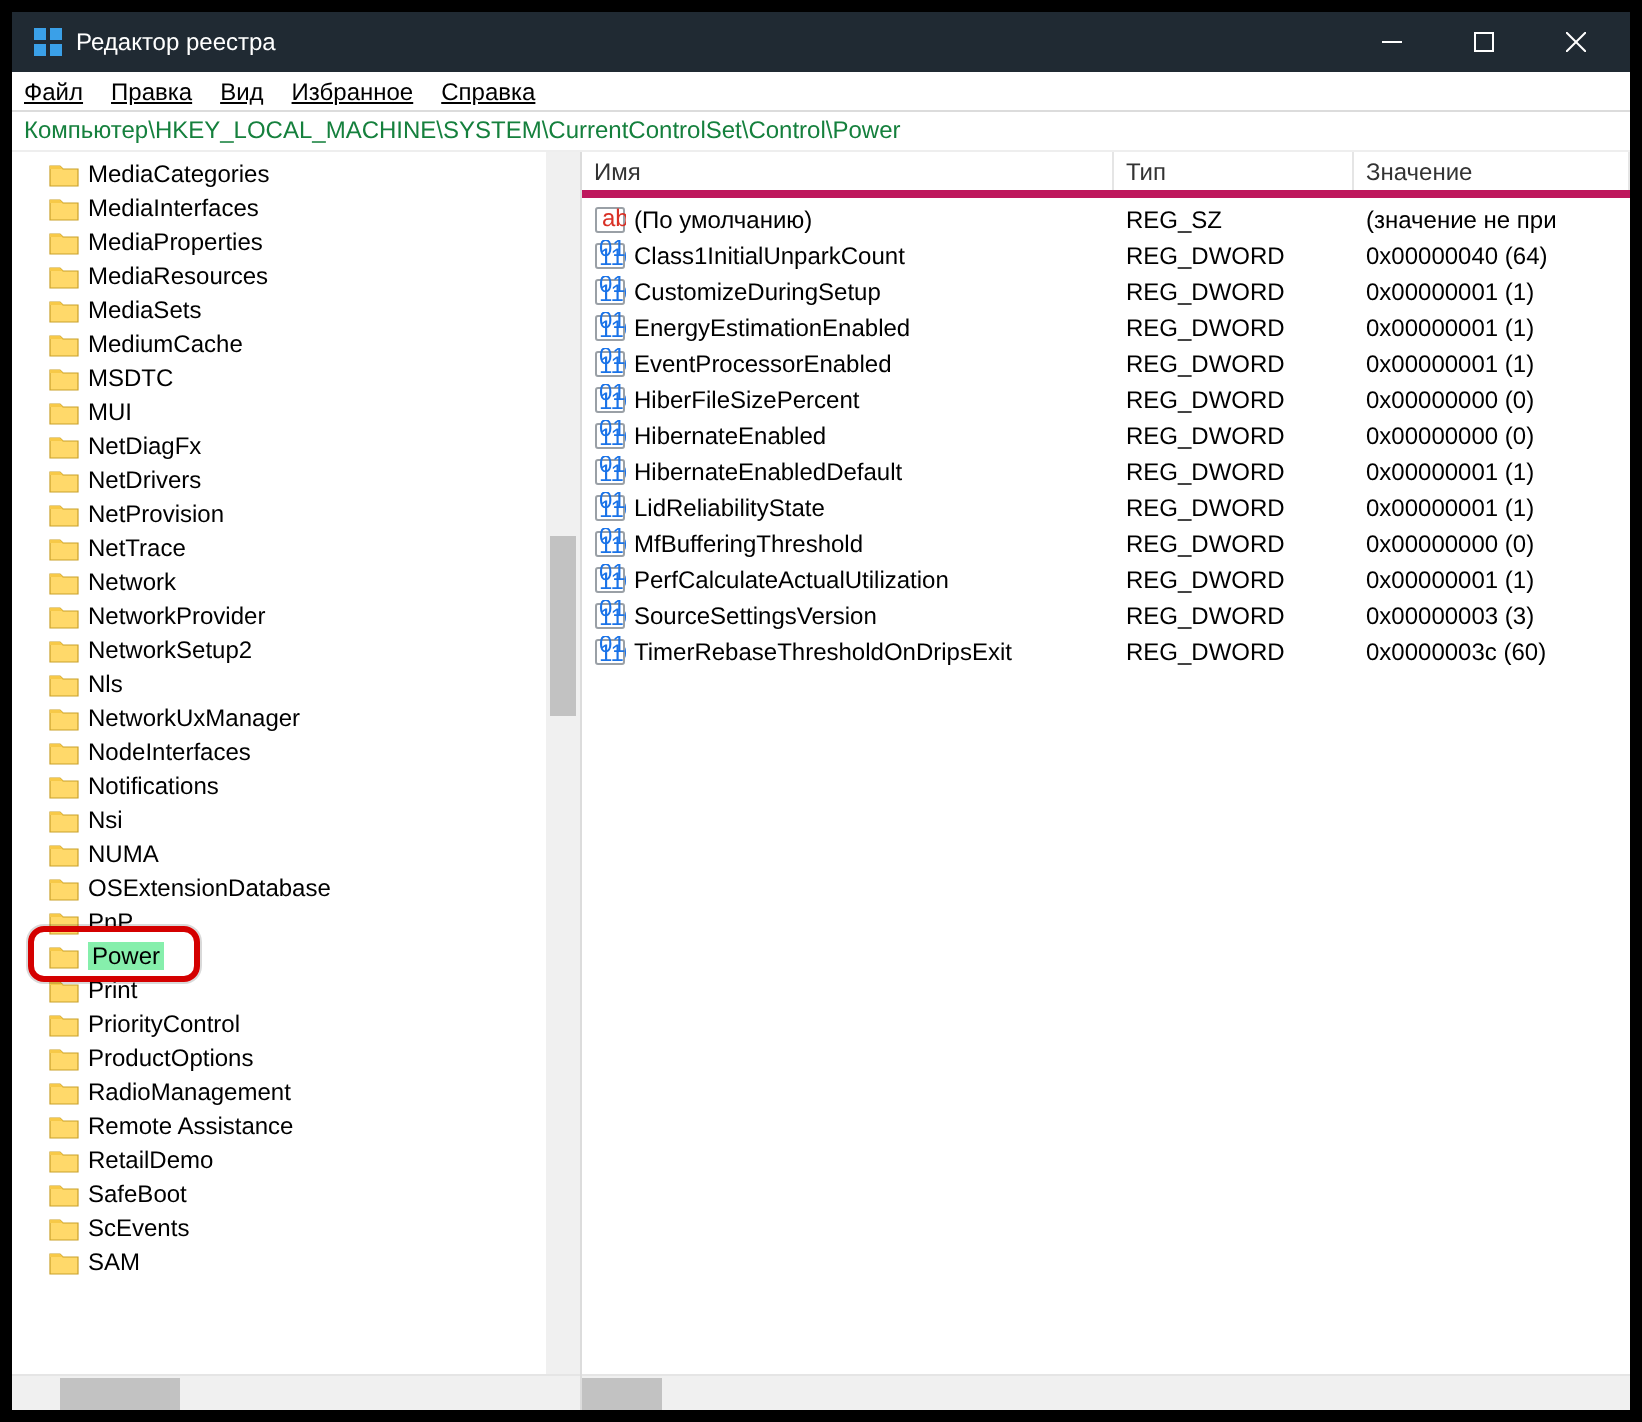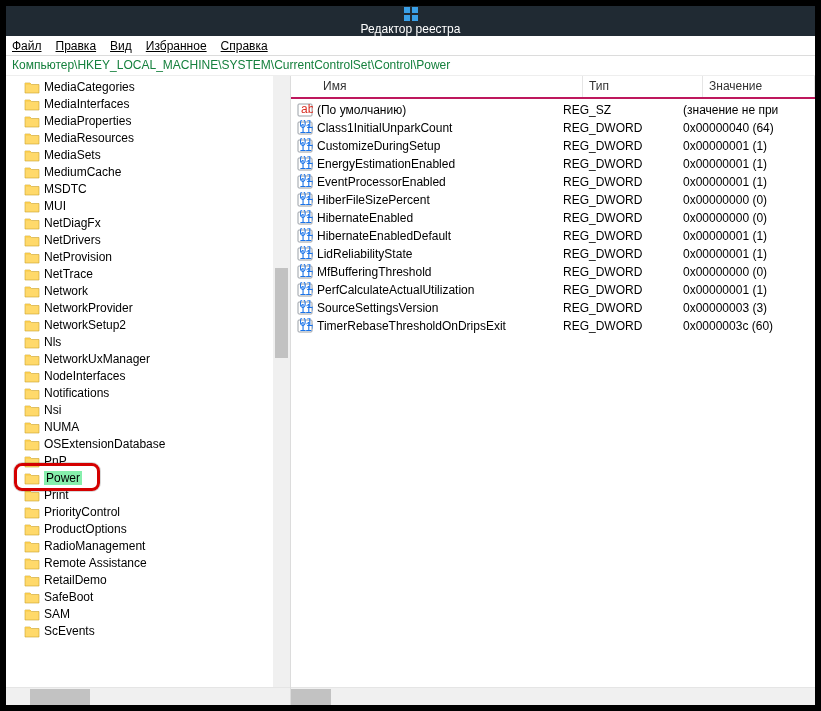--- a/index.html
+++ b/index.html
@@ -1,39 +1,39 @@
 <!DOCTYPE html>
 <html><head>
 <meta charset="utf-8">
 <style>
   * { box-sizing: border-box; margin: 0; padding: 0; font-family: "Segoe UI", Tahoma, sans-serif; font-size: 12px; }
   html, body { width: 821px; height: 711px; background: #fff; overflow: hidden; }
   .frame { width: 821px; height: 711px; border: 6px solid #000; background:#fff; display:flex; flex-direction:column; }
-  .titlebar { height: 30px; background: #202a33; color: #fff; display:flex; align-items:center; padding: 0 4px; flex-direction: column; }
+  .titlebar { height: 30px; background: #202a33; color: #fff; display:flex; align-items:center; padding: 0 4px; }
   .titlebar .icon { width: 16px; height:16px; margin: 0 6px; }
   .titlebar .title { flex:1; font-size: 12px; }
   .titlebar .winbtn { width: 46px; height:30px; display:flex; align-items:center; justify-content:center; color:#fff; }
   .winbtn svg { width:10px; height:10px; stroke:#fff; stroke-width:1; fill:none; }
   .menubar { height: 20px; background:#fff; border-bottom:1px solid #dcdcdc; display:flex; align-items:center; padding: 0 6px; gap: 14px; }
   .menubar span { text-decoration: underline; text-decoration-color: transparent; cursor:default; }
   .menubar .u { text-decoration: underline; }
   .addressbar { height: 20px; background:#fff; padding: 2px 6px; color:#15803d; border-bottom:1px solid #eee;}
   .content { flex:1; display:flex; overflow:hidden; }
   .tree-wrap { width: 285px; border-right:1px solid #dcdcdc; position:relative; display:flex; flex-direction:column;}
   .tree { flex:1; overflow:hidden; padding: 2px 0 0 4px; position:relative;}
   .tree-item { display:flex; align-items:center; height:17px; padding-left: 14px; white-space:nowrap;}
   .tree-item .fld { width:16px; height:14px; margin-right:4px; flex-shrink:0;}
   .tree-item .lbl {}
   .tree-item.selected .lbl { background:#86efac; outline:0px solid #99d1ff; padding: 0 2px;}
   .highlight-ring{ position:absolute; left:8px; width:86px; height:28px; border:3px solid #d40000; border-radius:8px; pointer-events:none; box-shadow: 0 0 0 1px rgba(0,0,0,.15);}
   .tree-scroll { height:18px; border-top:1px solid #e5e5e5; display:flex; align-items:center; background:#f0f0f0;}
   .tree-scroll .track{ flex:1; height:16px; background:#f0f0f0; position:relative;}
   .tree-scroll .thumb{ position:absolute; left:24px; width:60px; height:16px; background:#c2c2c2;}
   .list-wrap { flex:1; display:flex; flex-direction:column; overflow:hidden; position:relative;}
-  .list-header { height:23px; display:flex; border-bottom:2px solid #be185d;padding-left:26px;}
+  .list-header { height:23px; display:flex; border-bottom:4px solid #be185d;}
   .list-header .col { border-right:1px solid #e5e5e5; padding:3px 6px; color:#333; font-weight:400;}
   .col-name{ width:266px;} .col-type{ width:120px;} .col-val{ flex:1;}
   .list { padding:2px 0;}
   .row { display:flex; align-items:center; height:18px;}
   .row .c { padding: 0 6px; white-space:nowrap; overflow:hidden;}
   .row .c-name{ width:266px; display:flex; align-items:center; gap:4px;}
   .row .c-type{ width:120px;}
   .row .c-val{ flex:1;}
   .ico { width:16px; height:16px; flex-shrink:0;}
   .list-scroll { position:absolute; bottom:0; left:0; right:0; height:18px; background:#f0f0f0; border-top:1px solid #e5e5e5;}
@@ -272,27 +272,27 @@
           <div class="tree-item">
             <span class="fld"><svg width="16" height="14" viewBox="0 0 16 14">
                 <use href="#folder-icon"></use>
               </svg></span>
             <span class="lbl">SafeBoot</span>
           </div>
           <div class="tree-item">
             <span class="fld"><svg width="16" height="14" viewBox="0 0 16 14">
                 <use href="#folder-icon"></use>
               </svg></span>
+            <span class="lbl">ScEvents</span>
+          </div>
+          <div class="tree-item">
+            <span class="fld"><svg width="16" height="14" viewBox="0 0 16 14">
+                <use href="#folder-icon"></use>
+              </svg></span>
             <span class="lbl">SAM</span>
-          </div>
-          <div class="tree-item">
-            <span class="fld"><svg width="16" height="14" viewBox="0 0 16 14">
-                <use href="#folder-icon"></use>
-              </svg></span>
-            <span class="lbl">ScEvents</span>
           </div>
           <div class="highlight-ring" style="top: 387px;"></div>
         </div>
     <div class="tree-vscroll">
           <div class="thumb"></div>
         </div>
     <div class="tree-scroll">
       <div class="track">
             <div class="thumb"></div>
           </div>

